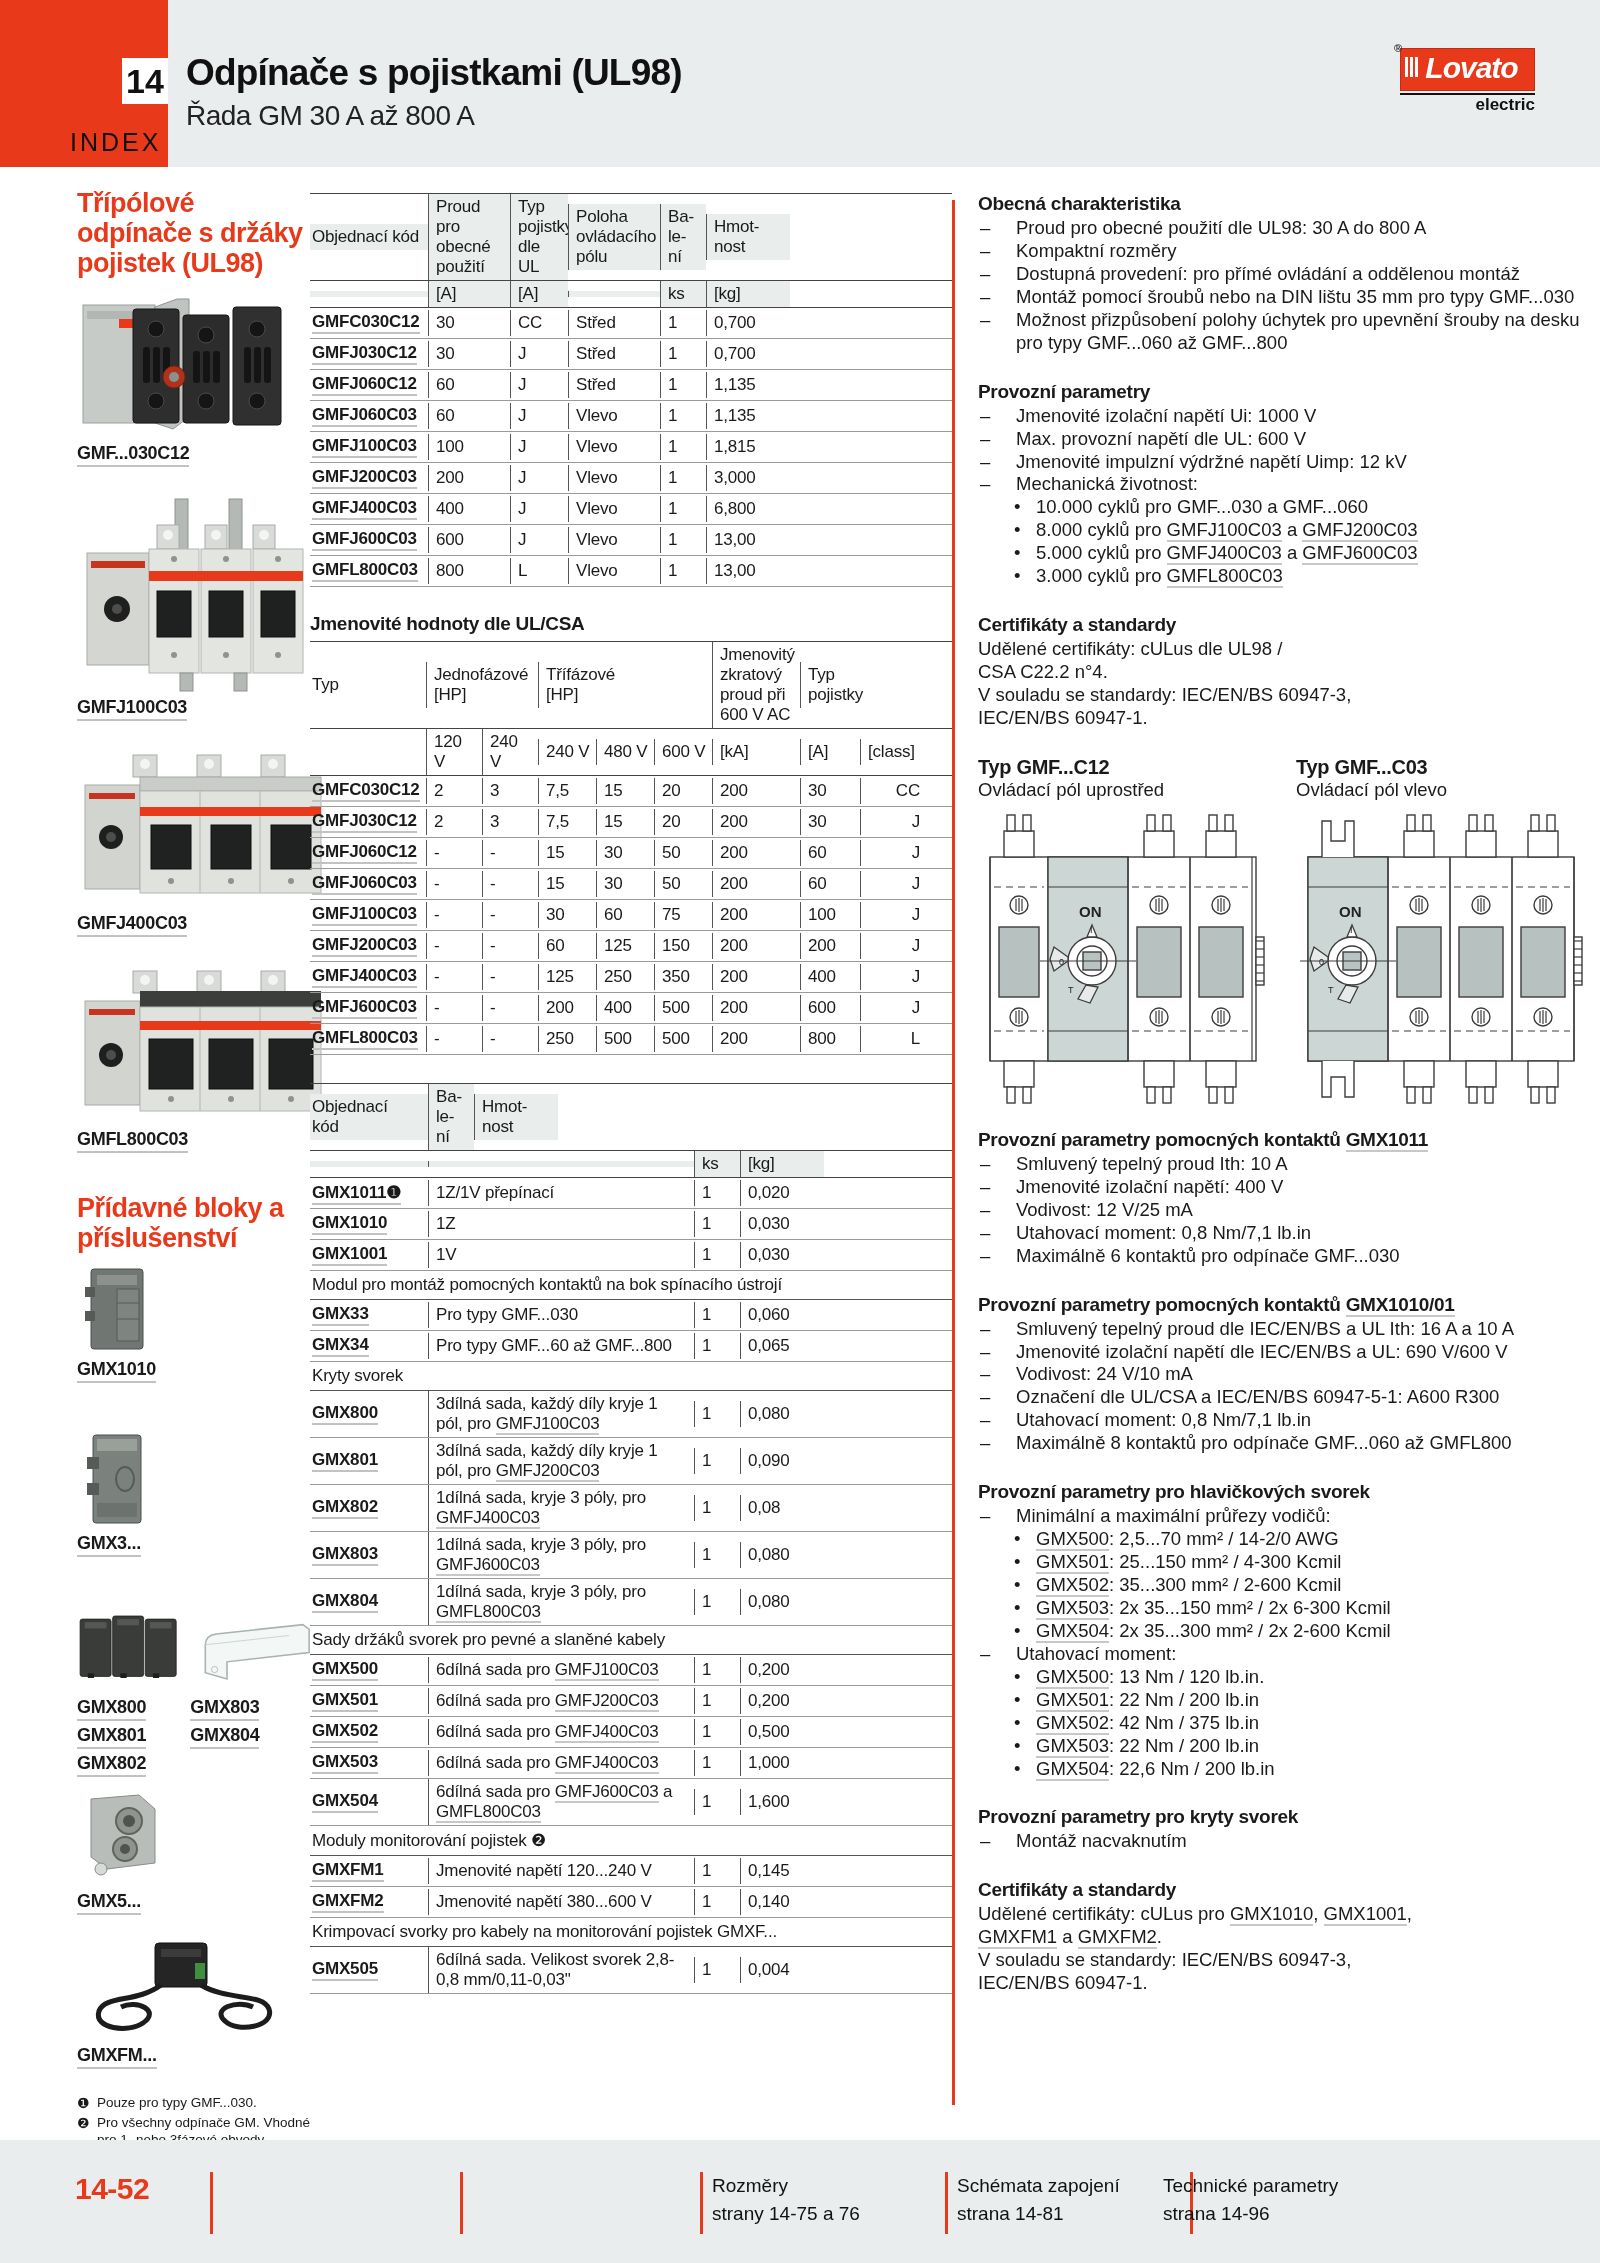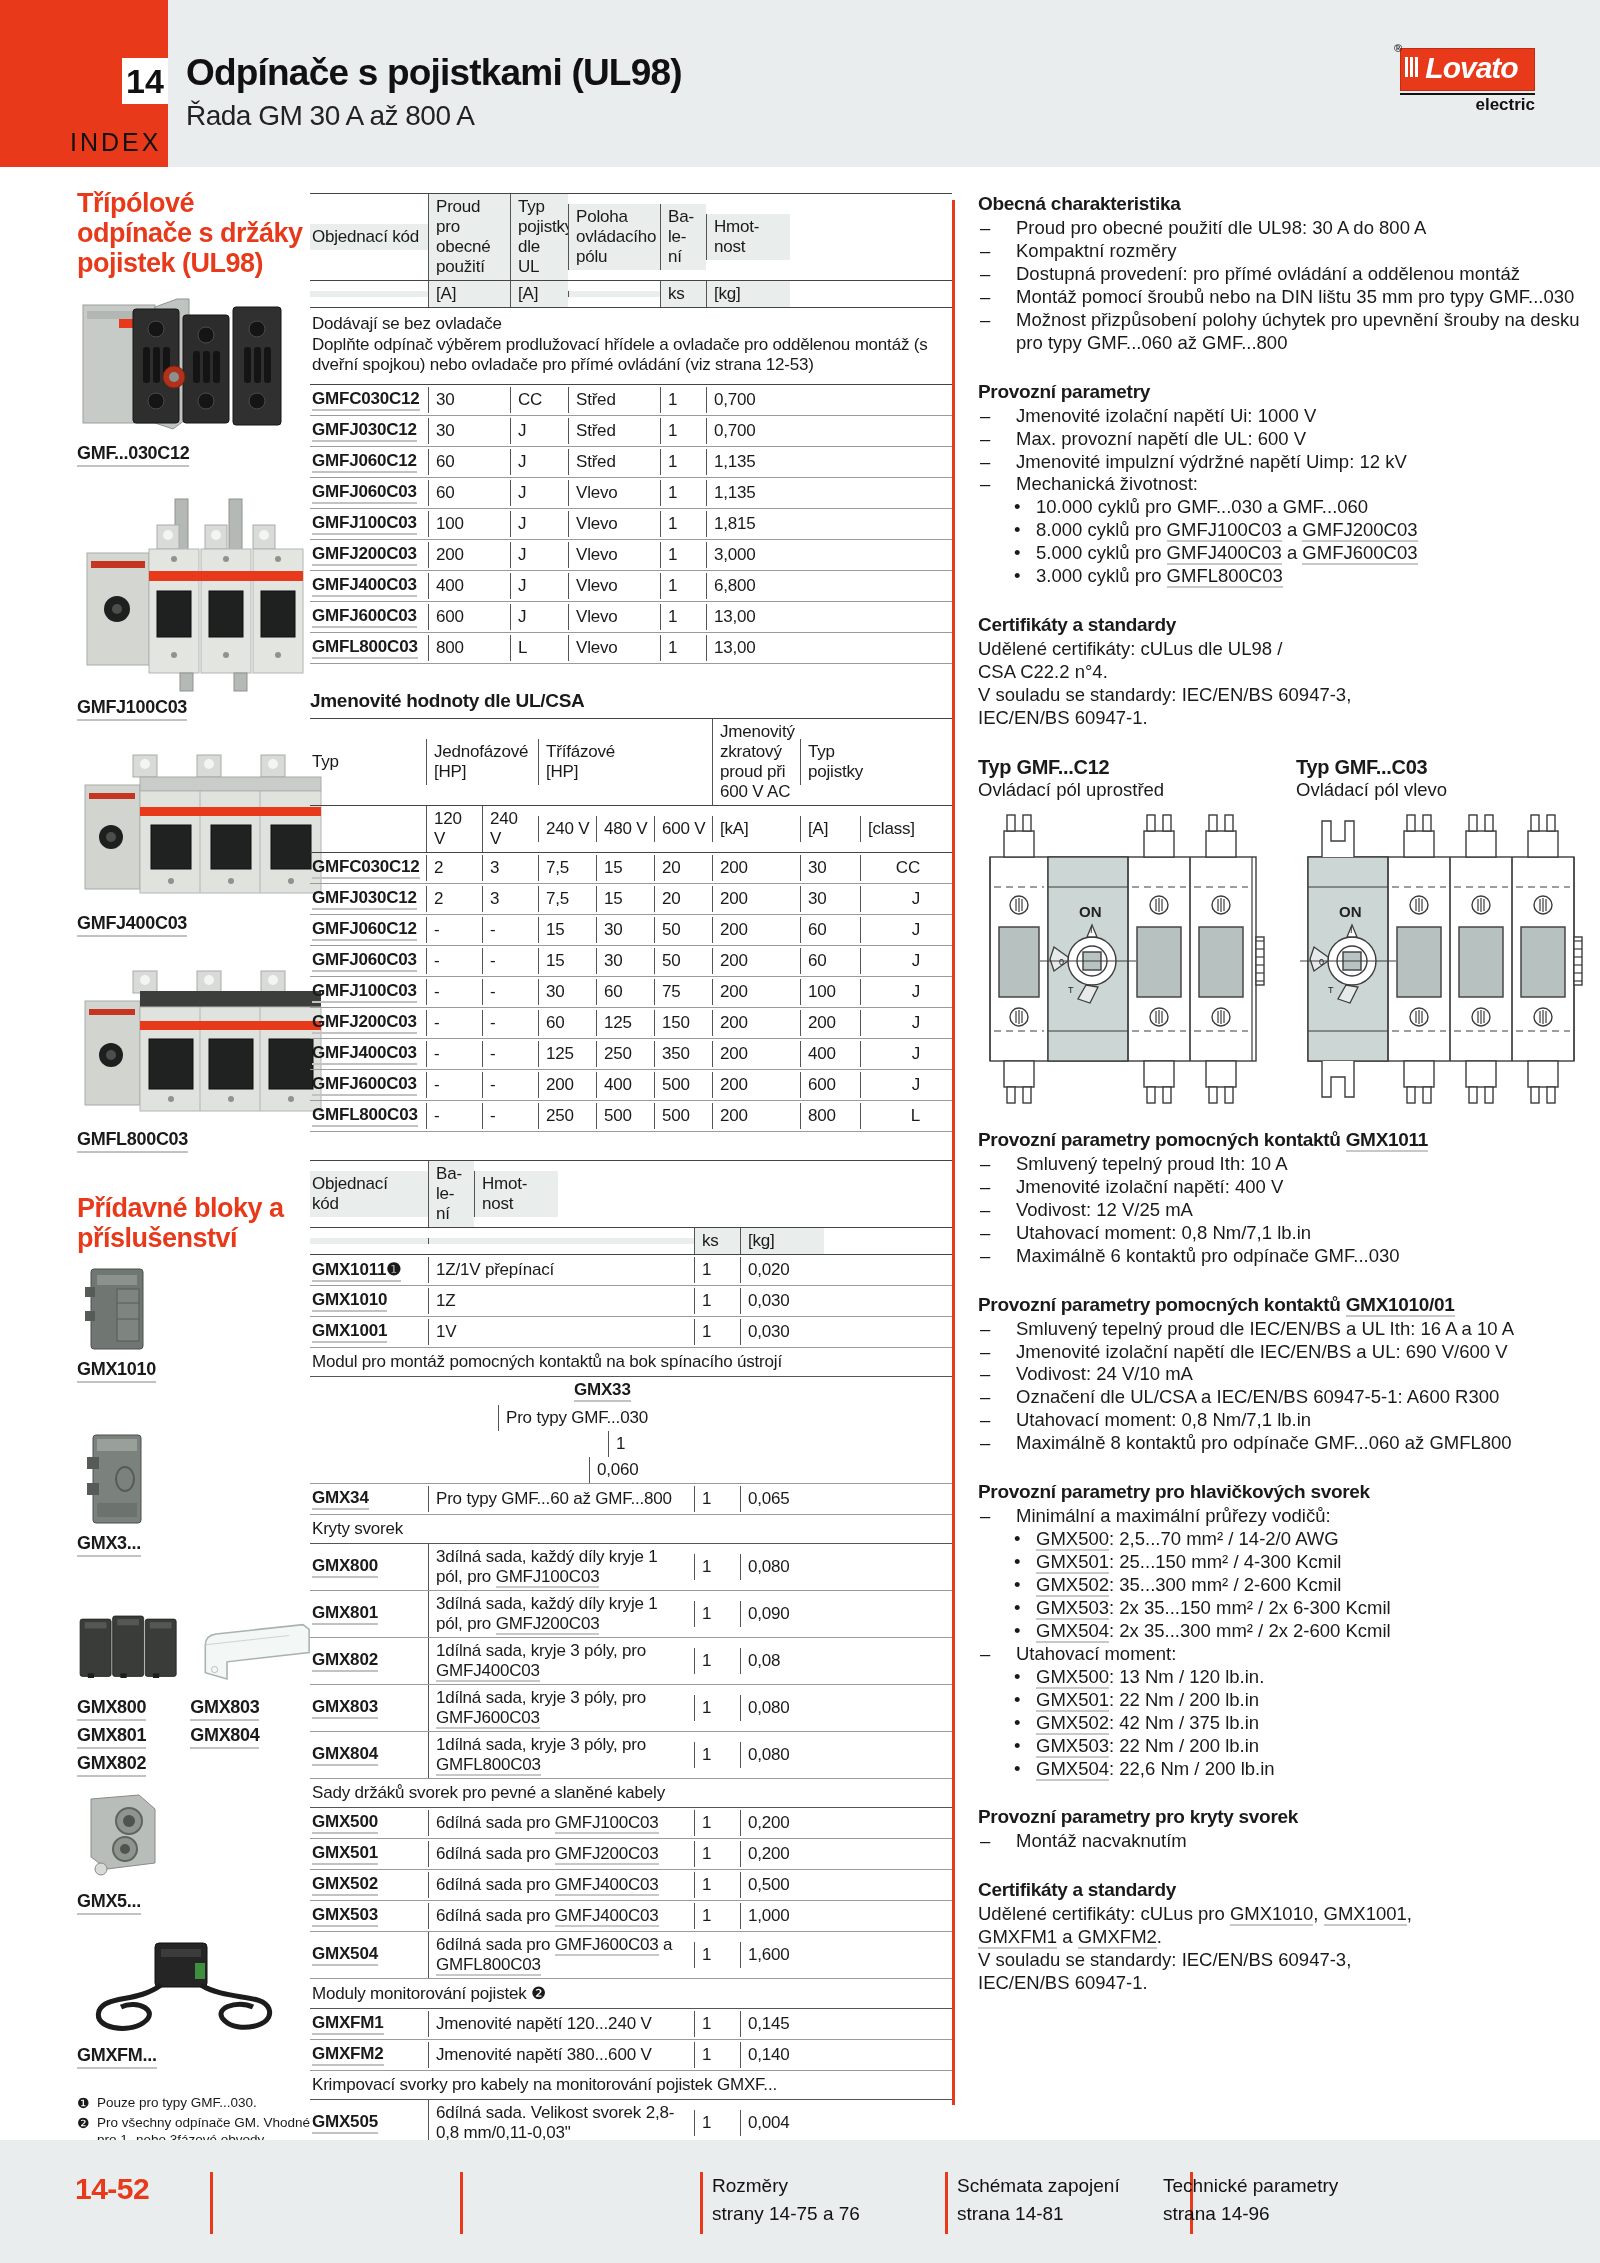--- a/index.html
+++ b/index.html
@@ -366,24 +366,20 @@
 nost</div>
         </div>
         <div class="trow thead-bg b-bot">
           <div class="tcell" style="width: 118px;"></div>
           <div class="tcell" style="width: 82px;">[A]</div>
           <div class="tcell" style="width: 58px;">[A]</div>
           <div class="tcell" style="width: 92px;"></div>
           <div class="tcell" style="width: 46px;">ks</div>
           <div class="tcell" style="width: 84px;">[kg]</div>
         </div>
-        <div class="note">
-          <div>Dodávají se bez ovladače</div>
-          <div>Doplňte odpínač výběrem prodlužovací hřídele a ovladače pro oddělenou montáž (s dveřní spojkou) nebo ovladače pro přímé ovládání (viz strana 12-53)</div>
-        </div>
         <div class="trow b-thin" style="min-height: 30px;">
           <div class="tcell" style="width: 118px;"><span class="code">GMFC030C12</span></div>
           <div class="tcell" style="width: 82px;">30</div>
           <div class="tcell" style="width: 58px;">CC</div>
           <div class="tcell" style="width: 92px;">Střed</div>
           <div class="tcell" style="width: 46px;">1</div>
           <div class="tcell" style="width: 84px;">0,700</div>
         </div>
         <div class="trow b-thin" style="min-height: 30px;">
           <div class="tcell" style="width: 118px;"><span class="code">GMFJ030C12</span></div>
@@ -604,21 +600,21 @@
           <div class="tcell" style="width: 46px;">1</div>
           <div class="tcell" style="width: 84px;">0,030</div>
         </div>
         <div class="trow b-thin" style="min-height: 30px;">
           <div class="tcell" style="width: 118px;"><span class="code">GMX1001</span></div>
           <div class="tcell" style="width: 266px;">1V</div>
           <div class="tcell" style="width: 46px;">1</div>
           <div class="tcell" style="width: 84px;">0,030</div>
         </div>
         <div class="sect-label">Modul pro montáž pomocných kontaktů na bok spínacího ústrojí</div>
-        <div class="trow b-thin" style="min-height: 30px; flex-direction: column;">
+        <div class="trow b-thin" style="min-height: 30px;">
           <div class="tcell" style="width: 118px;"><span class="code">GMX33</span></div>
           <div class="tcell" style="width: 266px;">Pro typy GMF...030</div>
           <div class="tcell" style="width: 46px;">1</div>
           <div class="tcell" style="width: 84px;">0,060</div>
         </div>
         <div class="trow b-thin" style="min-height: 30px;">
           <div class="tcell" style="width: 118px;"><span class="code">GMX34</span></div>
           <div class="tcell" style="width: 266px;">Pro typy GMF...60 až GMF...800</div>
           <div class="tcell" style="width: 46px;">1</div>
           <div class="tcell" style="width: 84px;">0,065</div>

